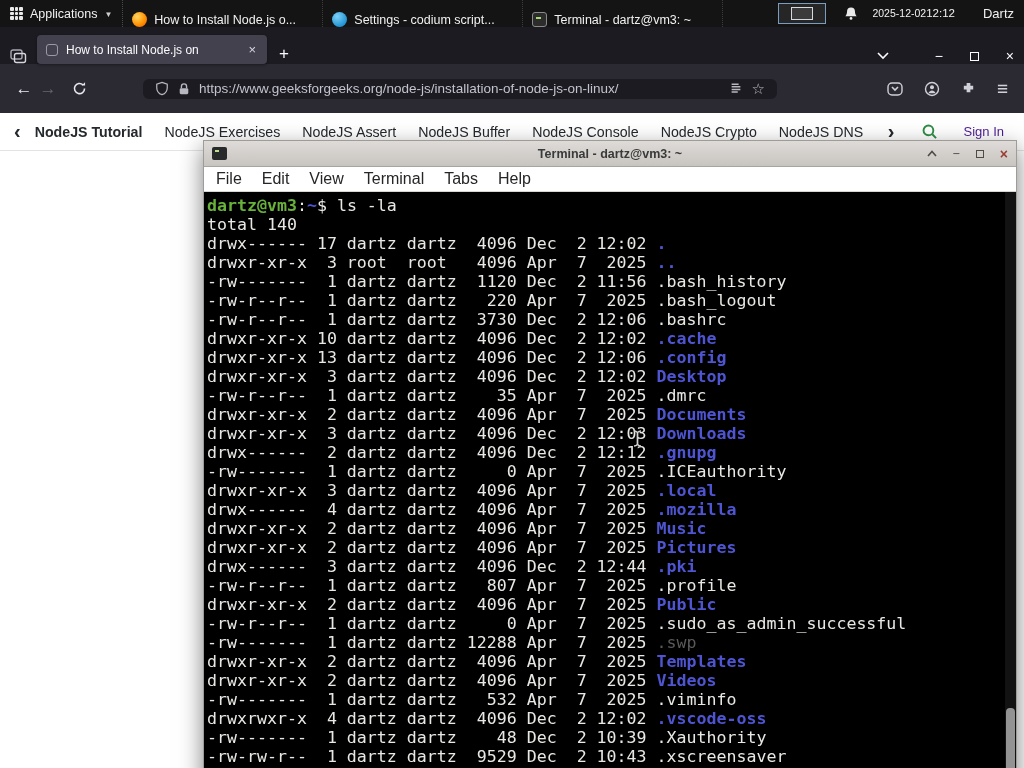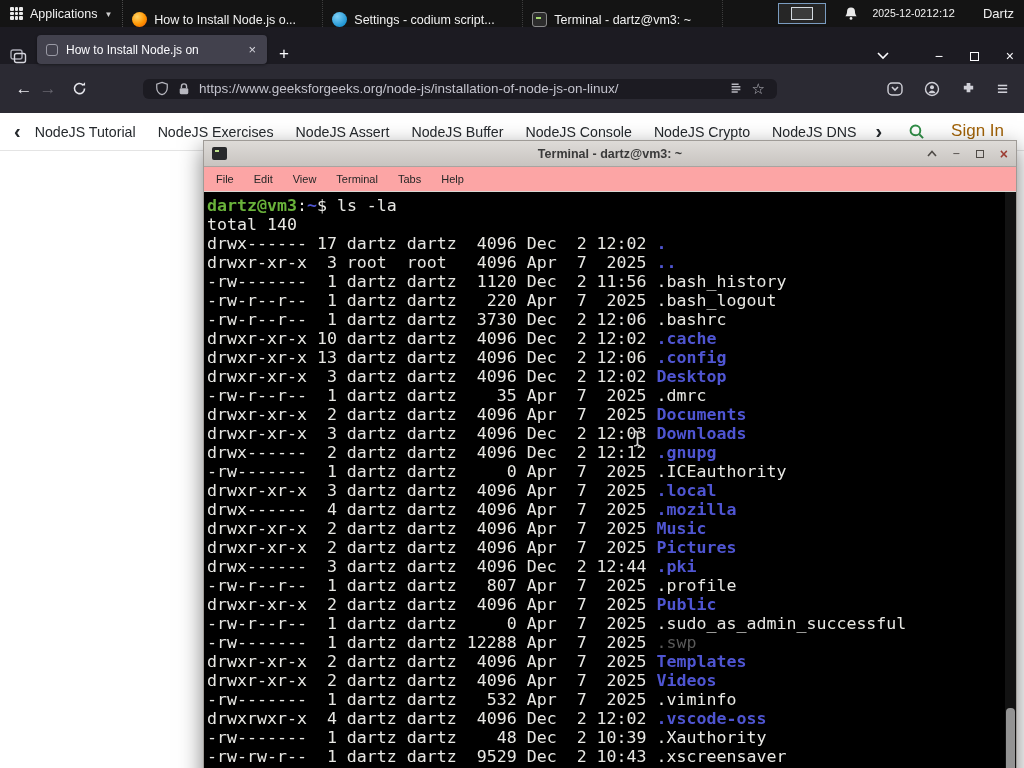--- a/index.html
+++ b/index.html
@@ -51,35 +51,35 @@
   #url-text{flex:1;white-space:nowrap;overflow:hidden}
   #urlbar .inico{display:flex;align-items:center}
   #url-star{font-size:15px;color:#b8b8c0}
   #navbar-right{margin-left:auto;display:flex;align-items:center;gap:21px;padding-right:4px}
   #menu-btn{font-size:19px;color:#d0d0d8;line-height:1}
 
   #gfgbar{height:38px;background:#fff;border-bottom:1px solid #e4e4e4;display:flex;align-items:center;position:relative;color:#25292d;font-size:14.2px}
   #gfg-left-chevron{font-size:20px;font-weight:bold;margin-left:14px}
   #gfg-nav-items{display:flex;gap:22px;margin-left:14px;overflow:hidden;white-space:nowrap;flex:1}
   .gfg-item{cursor:pointer}
-  .gfg-item.bold{font-weight:normal}
+  .gfg-item.bold{font-weight:bold}
   #gfg-right{position:absolute;right:0;top:0;bottom:1px;display:flex;align-items:center;gap:26px;background:#fff;padding:0 20px 0 10px}
   #gfg-right-chevron{font-size:20px;font-weight:bold}
-  #signin-label{font-size:17px;color:#a16207}
+  #signin-label{font-size:13px;color:#4c1d95}
   #page-body{position:absolute;left:0;top:151px;right:0;bottom:0;background:#fff}
 
   
   #term{position:absolute;left:203px;top:140px;width:814px;height:645px;background:#000;border:1px solid #9f9b97;box-shadow:0 8px 22px rgba(0,0,0,.5);display:flex;flex-direction:column;z-index:20}
   #term-titlebar{height:26px;background:linear-gradient(#dedbd8,#c8c4c0);border-bottom:1px solid #a8a4a0;display:flex;align-items:center;padding:0 8px;position:relative;flex:0 0 auto}
   #term-title{position:absolute;left:50%;transform:translateX(-50%);font-weight:bold;font-size:12.5px;color:#3a3a3a;white-space:nowrap}
   .term-mini-ico{width:15px;height:13px;background:#28292b;border-radius:2px;position:relative}
   .term-mini-ico::after{content:"";position:absolute;left:3px;top:3px;width:4px;height:2px;background:#bde08a}
   #term-btns{margin-left:auto;display:flex;align-items:center;gap:16px;font-size:12.5px;color:#4e4a46}
   #term-close{color:#9c3d33;font-size:14px;font-weight:bold}
-  #term-menubar{height:25px;background:#fca5a5;border-bottom:1px solid #d9d6d2;display:flex;align-items:center;padding:0 2px;font-size:11px;color:#262626;flex:0 0 auto}
+  #term-menubar{height:25px;background:#ffffff;border-bottom:1px solid #d9d6d2;display:flex;align-items:center;padding:0 2px;font-size:16px;color:#262626;flex:0 0 auto}
   #term-menubar span{padding:0 10px;cursor:default}
   #term-body{flex:1;position:relative;background:#000;overflow:hidden;font-family:"DejaVu Sans Mono","Liberation Mono",monospace;font-size:16.6px;line-height:19px;color:#e8e8e4;padding:4px 14px 0 3px}
   .tline{white-space:pre}
   .name-dir{color:var(--dir-blue,#4f55d2);font-weight:bold}
   .name-dim{color:var(--dim-gray,#5a5a5a)}
   .name-file{color:#e8e8e4}
   .p-green{color:var(--prompt-green,#69b23a);font-weight:bold}
   .p-blue{color:var(--dir-blue,#4f55d2);font-weight:bold}
   #term-scrollbar{position:absolute;right:0;top:0;bottom:0;width:11px;background:#121212}
   #term-scroll-thumb{position:absolute;left:1px;right:1px;bottom:2px;height:74px;background:#939393;border-radius:4px}

